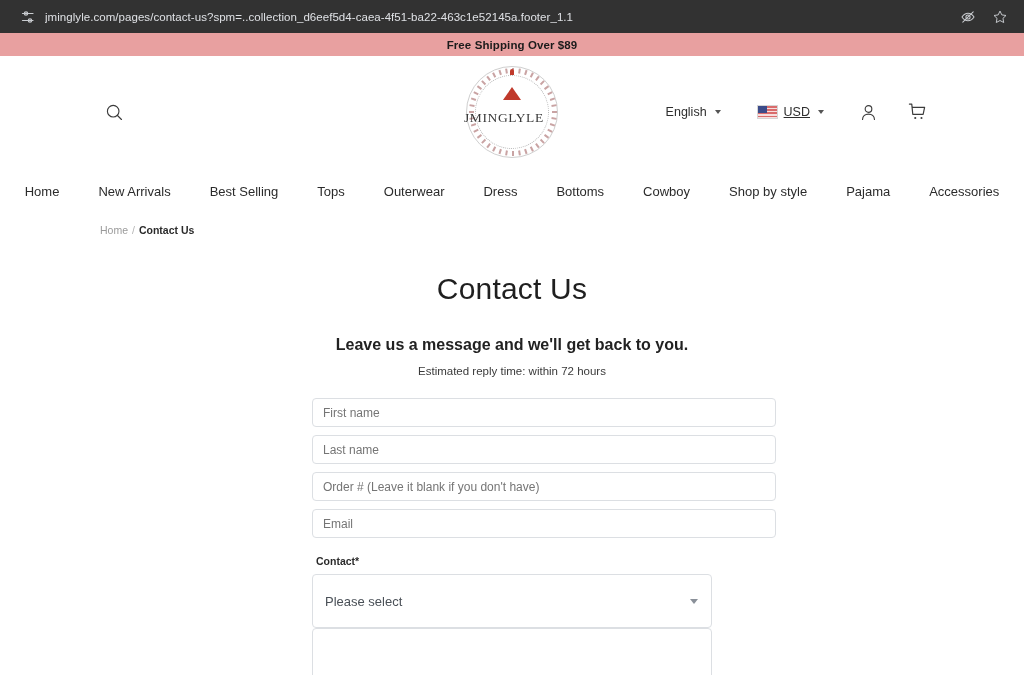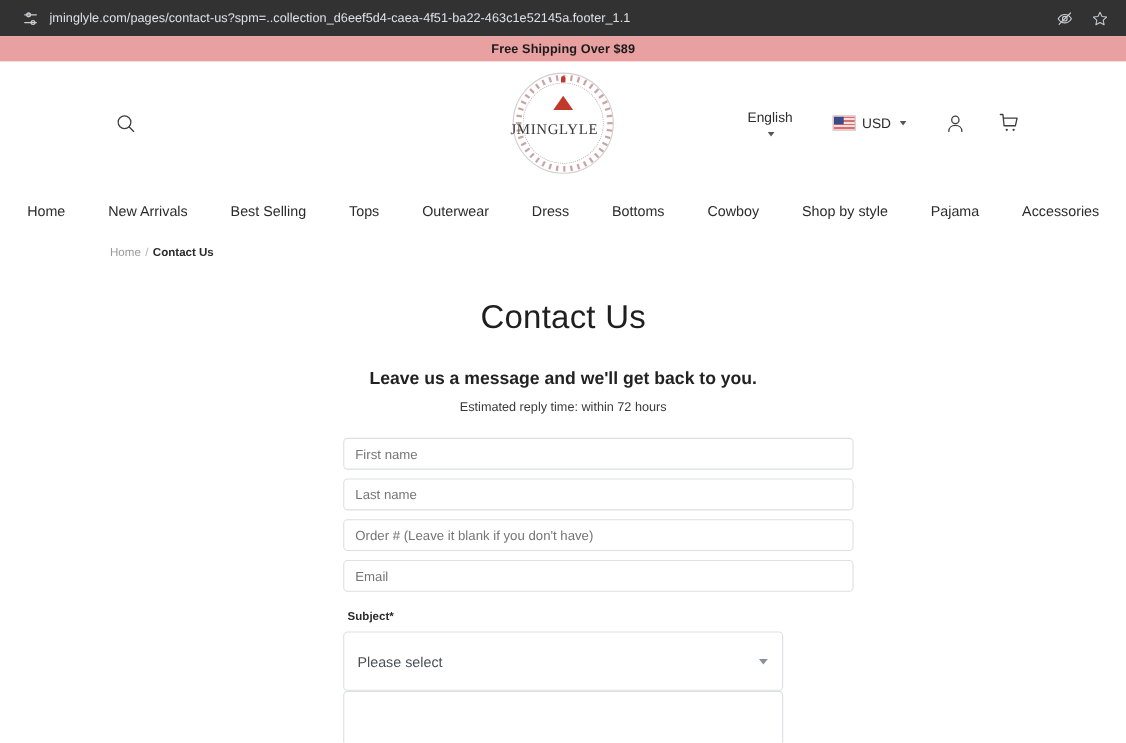--- a/index.html
+++ b/index.html
@@ -121,22 +121,22 @@
     margin-left:auto;
     display:flex;
     align-items:center;
     gap: 0;
   }
   .hdr-item {
     display:flex; align-items:center; gap:6px;
     font-size: 12.5px; color:#2d2d2d;
     cursor:pointer;
   }
-  #language-selector { margin-right: 36px; flex-direction: column; }
-  #currency-selector { margin-right: 34px; }
+  #language-selector { margin-right: 36px; }
+  #currency-selector { margin-right: 34px; text-decoration: underline; }
   #account-button { margin-right: 28px; }
   .flag {
     width: 21px; height: 14px;
     background: #e8a0a0;
     position: relative;
     overflow:hidden;
     border: 1px solid #d6d6d6;
     flex: 0 0 21px;
   }
   .flag .stripes{
@@ -414,21 +414,21 @@
   <h1 id="page-title">Contact Us</h1>
   <p id="page-subtitle">Leave us a message and we'll get back to you.</p>
   <p id="reply-time">Estimated reply time: within 72 hours</p>
 
   <form id="contact-form">
     <input class="field" type="text" placeholder="First name" style="">
     <input class="field" type="text" placeholder="Last name" style="">
     <input class="field" type="text" placeholder="Order # (Leave it blank if you don't have)" style="">
     <input class="field" type="text" placeholder="Email" style="">
 
-    <div class="field-label">Subject*</div>
+    <div class="field-label">Contact*</div>
     <div id="subject-select">
       <span>Please select</span>
       <i id="subject-caret"></i>
     </div>
 
     <textarea id="message-textarea" style=""></textarea>
   </form>
 </main>
 
 </body></html>

